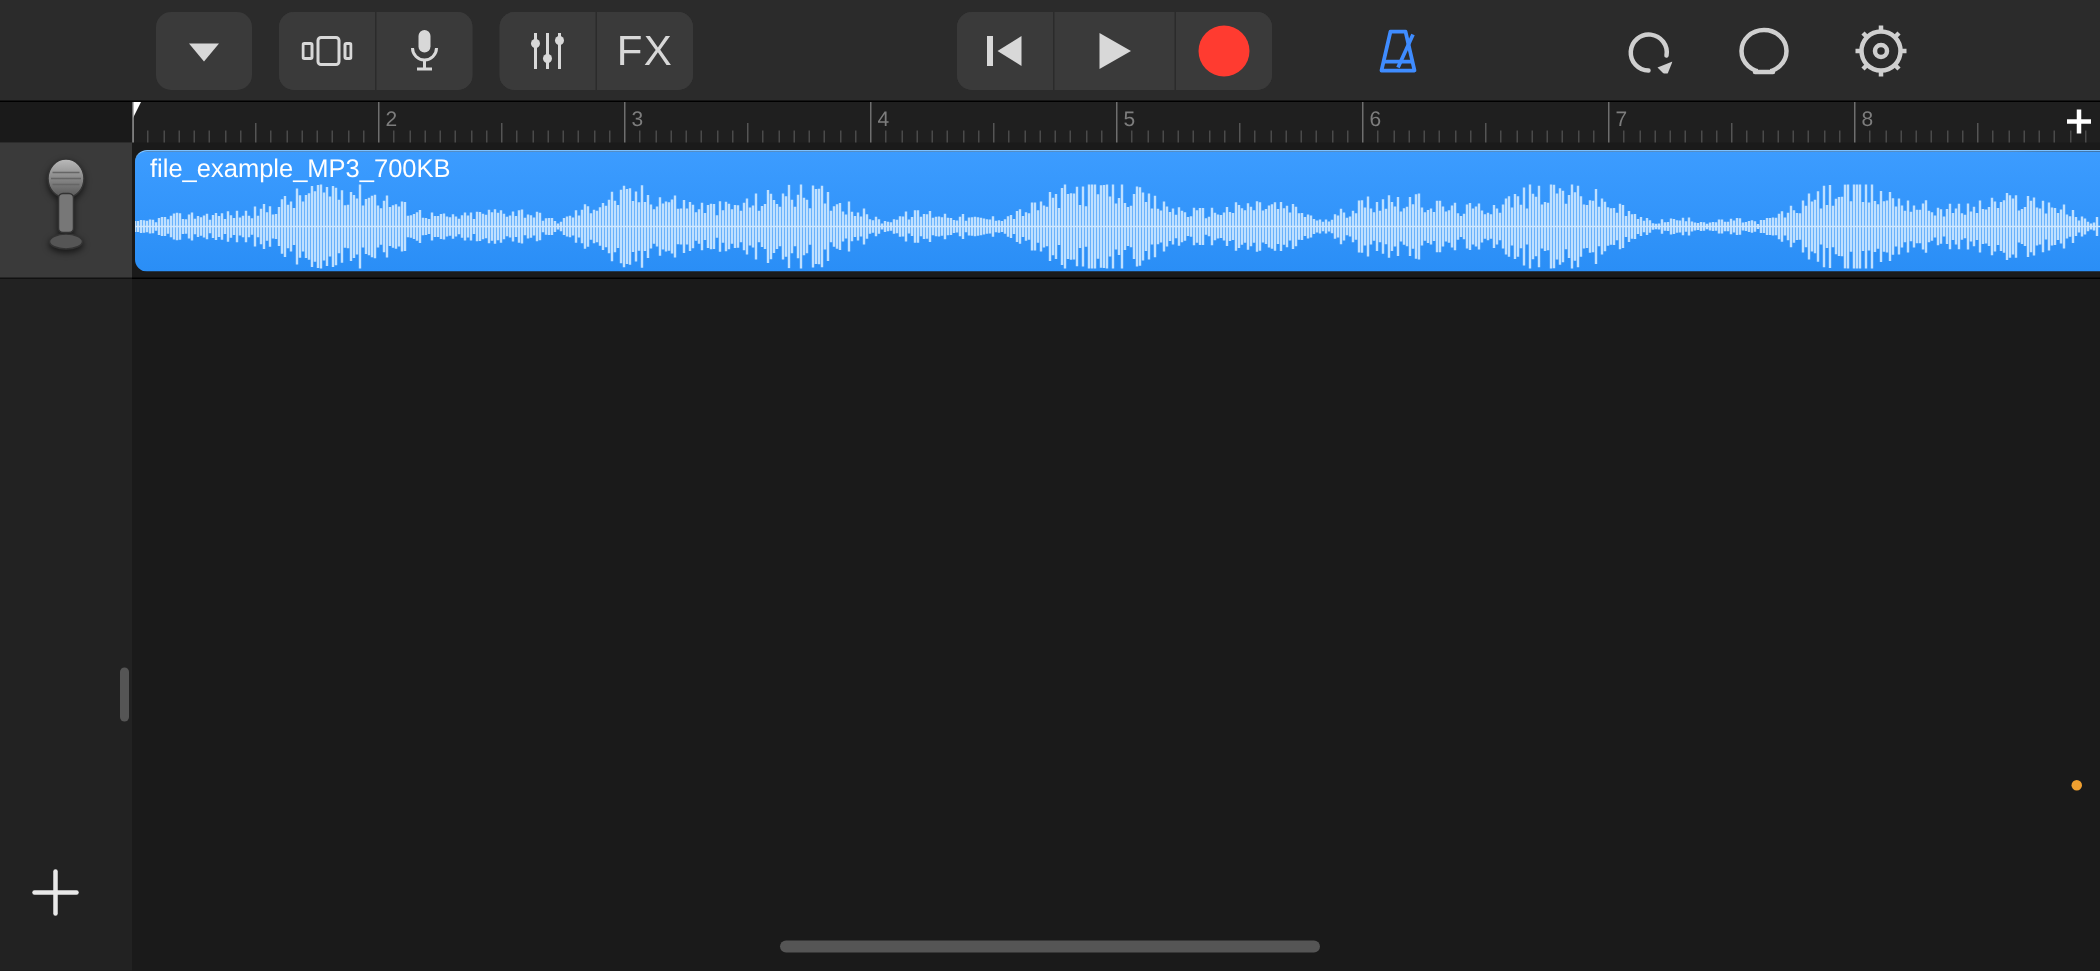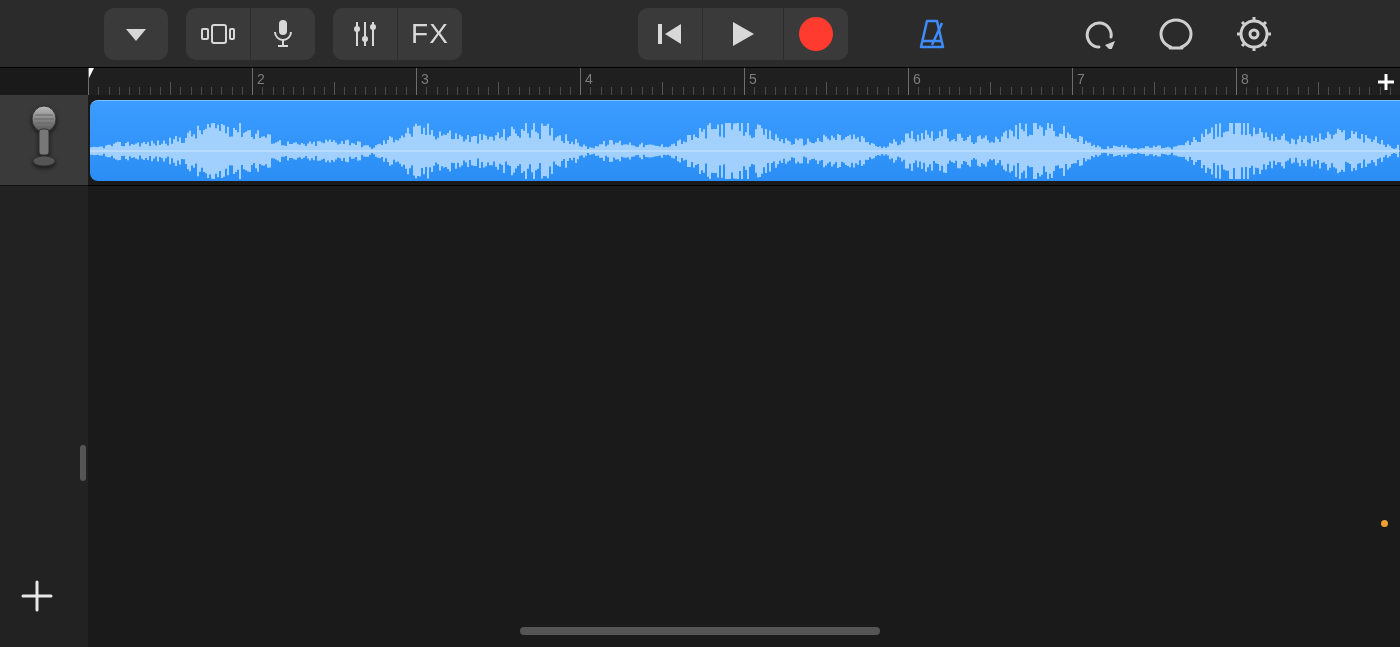--- a/index.html
+++ b/index.html
@@ -316,20 +316,21 @@
       <ellipse cx="19" cy="14" rx="12" ry="13" fill="url(#mg)" stroke="#333"></ellipse>
       <rect x="14" y="24" width="10" height="26" rx="3" fill="#777" stroke="#333"></rect>
       <ellipse cx="19" cy="56" rx="11" ry="5" fill="#555" stroke="#333"></ellipse>
       <line x1="10" y1="10" x2="28" y2="10" stroke="#666"></line>
         <line x1="9" y1="14" x2="29" y2="14" stroke="#666"></line>
         <line x1="10" y1="18" x2="28" y2="18" stroke="#666"></line>
     </svg>
   </div>
   <div class="track-lane">
     <div class="clip">
+      <div class="clip-label">file_example_MP3_700KB</div>
       <div class="wave">
         <svg viewBox="0 0 1310 56" preserveAspectRatio="none">
             <g id="wavepath" fill="#bcdcff">
               <path d="M0 24.36703163580247 L0 31.63296836419753 M2 24.312795424030814 L2 31.687204575969186 M4 23.677634572853957 L4 32.32236542714604 M6 23.891823276561034 L6 32.108176723438966 M8 24.212716943457075 L8 31.787283056542925 M10 23.389229201515377 L10 32.61077079848462 M12 23.48608856905831 L12 32.51391143094169 M14 25.236268568122327 L14 30.763731431877673 M16 22.385760639115833 L16 33.61423936088416 M18 21.686845334118942 L18 34.31315466588106 M20 21.640633665043012 L20 34.35936633495699 M22 23.191039666491527 L22 32.80896033350847 M24 20.817763926722208 L24 35.18223607327779 M26 19.410532748978905 L26 36.58946725102109 M28 18.833892647083395 L28 37.166107352916605 M30 19.102467466882466 L30 36.897532533117534 M32 23.02222881997319 L32 32.977771180026814 M34 23.192944115666744 L34 32.80705588433326 M36 19.926311281608143 L36 36.07368871839186 M38 18.709847957335086 L38 37.290152042664914 M40 22.7992830685509 L40 33.2007169314491 M42 21.00128378155987 L42 34.99871621844013 M44 21.78782735982096 L44 34.21217264017904 M46 20.61402754135716 L46 35.38597245864284 M48 19.491161056053294 L48 36.50883894394671 M50 23.502684155408495 L50 32.497315844591505 M52 20.29656000505806 L52 35.70343999494194 M54 18.957184952550868 L54 37.04281504744913 M56 21.01940605431234 L56 34.98059394568766 M58 19.088707215799808 L58 36.91129278420019 M60 22.961615419649704 L60 33.0383845803503 M62 17.853570992445697 L62 38.1464290075543 M64 20.536505206355308 L64 35.46349479364469 M66 22.386334205593325 L66 33.61366579440667 M68 17.468291563785257 L68 38.53170843621474 M70 22.003348485128427 L70 33.99665151487157 M72 20.794556127143736 L72 35.205443872856264 M74 17.528489010180984 L74 38.471510989819016 M76 20.82954286756089 L76 35.17045713243911 M78 22.560414149504915 L78 33.439585850495085 M80 14.637707184232761 L80 41.36229281576724 M82 20.78455308488538 L82 35.21544691511462 M84 16.2174879961374 L84 39.7825120038626 M86 13.010465347056595 L86 42.989534652943405 M88 18.48542381442394 L88 37.51457618557606 M90 14.424637631958994 L90 41.575362368041006 M92 19.993055328526232 L92 36.00694467147377 M94 19.677582791082326 L94 36.32241720891767 M96 14.99279470032954 L96 41.00720529967046 M98 9.750864915088556 L98 46.249135084911444 M100 7.637159155641271 L100 48.36284084435873 M102 13.56178221831773 L102 42.43821778168227 M104 11.268083216252965 L104 44.73191678374704 M106 15.597847368378668 L106 40.402152631621334 M108 2.6940236493016023 L108 53.3059763506984 M110 7.142016609135251 L110 48.857983390864746 M112 11.283552918118321 L112 44.71644708188168 M114 6.993933917557666 L114 49.00606608244233 M116 5.844540782952237 L116 50.15545921704776 M118 0.9988946686629525 L118 55.001105331337044 M120 4.542823680448173 L120 51.45717631955183 M122 0.26056495312402106 L122 55.73943504687598 M124 -4.592359355894708 L124 60.59235935589471 M126 5.307362027909267 L126 50.692637972090736 M128 1.6311450229765896 L128 54.36885497702341 M130 7.920930039107457 L130 48.07906996089254 M132 1.081541876304719 L132 54.91845812369528 M134 2.149410223520224 L134 53.85058977647978 M136 10.133386958593466 L136 45.86661304140654 M138 3.830904641523709 L138 52.16909535847629 M140 13.78846921682765 L140 42.21153078317235 M142 13.436544207264369 L142 42.56345579273563 M144 4.943293558404484 L144 51.056706441595516 M146 6.984729623357413 L146 49.01527037664259 M148 9.284443393203603 L148 46.7155566067964 M150 -3.646420400206697 L150 59.646420400206694 M152 14.062676652970655 L152 41.93732334702935 M154 9.716262877811271 L154 46.283737122188725 M156 8.78897363022471 L156 47.21102636977529 M158 7.501347866622918 L158 48.49865213337708 M160 6.900621306585698 L160 49.0993786934143 M162 13.96151259686656 L162 42.03848740313344 M164 15.904508802903479 L164 40.09549119709652 M166 10.807295600542496 L166 45.192704399457504 M168 7.37367994771062 L168 48.62632005228938 M170 14.923115331355499 L170 41.0768846686445 M172 13.751889676597562 L172 42.248110323402436 M174 13.18879841894663 L174 42.81120158105337 M176 14.718488123940526 L176 41.281511876059476 M178 11.250010635797366 L178 44.749989364202634 M180 11.606031963189672 L180 44.39396803681033 M182 20.863842862945496 L182 35.136157137054504 M184 20.445650278624747 L184 35.55434972137525 M186 19.595013626206168 L186 36.40498637379383 M188 18.56798934583435 L188 37.43201065416565 M190 16.991900485416675 L190 39.00809951458332 M192 22.144301357862588 L192 33.85569864213741 M194 22.336167302541057 L194 33.66383269745894 M196 23.072491561305682 L196 32.92750843869432 M198 18.619610538807926 L198 37.380389461192074 M200 21.064037588655776 L200 34.93596241134422 M202 20.956174583239452 L202 35.04382541676055 M204 19.703124881634533 L204 36.29687511836546 M206 19.320125555696254 L206 36.67987444430375 M208 21.269590782072374 L208 34.73040921792763 M210 21.813728934856712 L210 34.18627106514329 M212 19.894619383044514 L212 36.105380616955486 M214 21.266291909836355 L214 34.733708090163645 M216 22.876559904063953 L216 33.12344009593605 M218 20.452186917769584 L218 35.54781308223042 M220 18.601872603833442 L220 37.39812739616656 M222 20.634013285052454 L222 35.365986714947546 M224 18.737844882847618 L224 37.26215511715238 M226 22.957104560185382 L226 33.04289543981462 M228 18.22546575493289 L228 37.77453424506711 M230 18.369118023153117 L230 37.63088197684688 M232 19.562697260198988 L232 36.43730273980101 M234 20.15451849180802 L234 35.84548150819198 M236 16.86590404753185 L236 39.13409595246815 M238 18.518164169110072 L238 37.48183583088993 M240 16.492141633991682 L240 39.50785836600832 M242 18.882276249654524 L242 37.117723750345476 M244 17.20417688431006 L244 38.79582311568994 M246 19.542379316384622 L246 36.457620683615374 M248 21.497899263174666 L248 34.502100736825334 M250 20.708160423661838 L250 35.29183957633816 M252 17.975448496411577 L252 38.02455150358843 M254 20.99652924983667 L254 35.00347075016333 M256 17.208024265764188 L256 38.79197573423581 M258 16.746282076514106 L258 39.253717923485894 M260 22.228516188371113 L260 33.77148381162889 M262 19.984354114700736 L262 36.015645885299264 M264 20.462348543132617 L264 35.53765145686738 M266 21.9426935523602 L266 34.0573064476398 M268 18.145990766836498 L268 37.8540092331635 M270 18.770857691111352 L270 37.22914230888865 M272 24.248278063168428 L272 31.751721936831572 M274 22.491127338268925 L274 33.508872661731075 M276 22.364799144246025 L276 33.63520085575398 M278 22.30521920385244 L278 33.694780796147555 M280 24.255493060695144 L280 31.744506939304856 M282 26.027885630016833 L282 29.972114369983167 M284 24.865261670482322 L284 31.134738329517678 M286 22.306352072250387 L286 33.69364792774961 M288 21.370702786250014 L288 34.629297213749986 M290 20.848657160343894 L290 35.1513428396561 M292 22.007482771963446 L292 33.992517228036554 M294 17.218970641658178 L294 38.781029358341826 M296 20.697187295236656 L296 35.30281270476334 M298 16.888322823335365 L298 39.111677176664635 M300 13.14277877677321 L300 42.85722122322679 M302 14.532114959831707 L302 41.46788504016829 M304 19.18798398756923 L304 36.812016012430774 M306 16.7930000338012 L306 39.2069999661988 M308 17.50951922000599 L308 38.49048077999401 M310 15.230573254612679 L310 40.76942674538732 M312 12.398008049370123 L312 43.60199195062988 M314 14.145770861144698 L314 41.8542291388553 M316 10.167156264806138 L316 45.83284373519386 M318 4.824383142876041 L318 51.175616857123956 M320 10.823285125044514 L320 45.176714874955486 M322 13.631660616835012 L322 42.36833938316499 M324 3.4843477240249143 L324 52.515652275975086 M326 0.757211495725727 L326 55.24278850427427 M328 3.0188208807222665 L328 52.98117911927773 M330 2.498659285732902 L330 53.5013407142671 M332 11.017735253239419 L332 44.98226474676058 M334 4.650291023157642 L334 51.34970897684236 M336 11.888964707183195 L336 44.11103529281681 M338 0.5402368213190236 L338 55.45976317868097 M340 11.698234811094295 L340 44.301765188905705 M342 7.057541170581477 L342 48.94245882941853 M344 13.355717492713723 L344 42.64428250728628 M346 16.537771697352266 L346 39.46222830264773 M348 14.69456075721592 L348 41.30543924278408 M350 8.449998077250548 L350 47.55000192274945 M352 12.668526012605286 L352 43.331473987394716 M354 11.41262006149158 L354 44.58737993850842 M356 11.881563149091384 L356 44.118436850908616 M358 10.03981730680534 L358 45.96018269319466 M360 7.398790307713522 L360 48.601209692286474 M362 16.23061889500741 L362 39.76938110499259 M364 16.06435767581423 L364 39.93564232418577 M366 10.275971151143938 L366 45.724028848856065 M368 15.94849857691869 L368 40.05150142308131 M370 11.643314422907387 L370 44.35668557709261 M372 13.428830607135573 L372 42.57116939286443 M374 18.556515900757105 L374 37.443484099242895 M376 16.41921055980482 L376 39.580789440195176 M378 12.120077312421769 L378 43.87992268757823 M380 18.938309895554433 L380 37.06169010444557 M382 13.737407652751521 L382 42.26259234724848 M384 12.890678556268497 L384 43.1093214437315 M386 13.04620243416432 L386 42.95379756583568 M388 20.496627024295464 L388 35.503372975704536 M390 11.100386114481175 L390 44.899613885518825 M392 17.10865152029941 L392 38.89134847970059 M394 11.553106999985278 L394 44.446893000014725 M396 12.76365716609032 L396 43.23634283390968 M398 16.483724648121377 L398 39.51627535187862 M400 13.677197722763836 L400 42.322802277236164 M402 13.835305943505842 L402 42.164694056494156 M404 17.450265450390233 L404 38.54973454960977 M406 12.15418879150942 L406 43.84581120849058 M408 9.367960825277045 L408 46.632039174722955 M410 15.309136558163205 L410 40.6908634418368 M412 13.972354814075047 L412 42.02764518592495 M414 5.954191611495567 L414 50.04580838850443 M416 17.526787346354997 L416 38.47321265364501 M418 14.31332081467557 L418 41.68667918532443 M420 12.962930813460137 L420 43.03706918653987 M422 3.7455367384408866 L422 52.25446326155911 M424 6.247934596558029 L424 49.752065403441975 M426 10.38678991693697 L426 45.61321008306303 M428 12.938077320480957 L428 43.06192267951904 M430 14.760510479286463 L430 41.23948952071353 M432 5.980364818554143 L432 50.01963518144586 M434 7.794264500268103 L434 48.2057354997319 M436 0.11458720054398697 L436 55.88541279945601 M438 10.153584032626974 L438 45.84641596737303 M440 14.761963451738476 L440 41.238036548261526 M442 6.793940041896477 L442 49.20605995810352 M444 -2.052654522404808 L444 58.05265452240481 M446 8.804711539018339 L446 47.19528846098166 M448 10.209187501544807 L448 45.790812498455196 M450 15.909076451003129 L450 40.09092354899687 M452 0.5914552861443134 L452 55.40854471385569 M454 2.923649938929657 L454 53.07635006107034 M456 2.8512841606901986 L456 53.1487158393098 M458 0.8736185061660038 L458 55.126381493833996 M460 12.600758320236894 L460 43.39924167976311 M462 4.959655970152337 L462 51.04034402984766 M464 17.459017515756543 L464 38.54098248424346 M466 14.472130067336339 L466 41.52786993266366 M468 13.198060833744034 L468 42.80193916625596 M470 12.262702194008334 L470 43.737297805991666 M472 18.060390509614827 L472 37.93960949038517 M474 19.956240631864 L474 36.043759368136 M476 11.299838228170422 L476 44.70016177182958 M478 18.10626182791978 L478 37.89373817208022 M480 20.917856171756632 L480 35.08214382824337 M482 18.72173919048162 L482 37.27826080951838 M484 21.315355952070043 L484 34.68464404792996 M486 16.03000706148087 L486 39.96999293851913 M488 19.811807375176116 L488 36.188192624823884 M490 23.198028428563347 L490 32.80197157143665 M492 23.869379732978103 L492 32.1306202670219 M494 21.5212793369141 L494 34.478720663085895 M496 23.19443659012383 L496 32.80556340987617 M498 26.029529875349755 L498 29.970470124650245 M500 24.291149626196734 L500 31.708850373803266 M502 24.788412722984024 L502 31.211587277015976 M504 25.132552777896027 L504 30.867447222103973 M506 23.10456967766023 L506 32.89543032233977 M508 23.5509059507799 L508 32.4490940492201 M510 21.226832910835828 L510 34.773167089164176 M512 21.341338617939925 L512 34.658661382060075 M514 17.987654485324036 L514 38.012345514675964 M516 23.35860129597408 L516 32.64139870402592 M518 21.67837469007831 L518 34.321625309921686 M520 17.122863335979027 L520 38.87713666402097 M522 17.2001793076618 L522 38.7998206923382 M524 21.55256624774702 L524 34.44743375225298 M526 19.603297751648377 L526 36.39670224835162 M528 19.84699326080352 L528 36.153006739196485 M530 17.71722889370895 L530 38.28277110629105 M532 22.236804643123122 L532 33.76319535687688 M534 21.551990839553667 L534 34.44800916044633 M536 21.299822550139297 L536 34.7001774498607 M538 21.841643818656237 L538 34.15835618134376 M540 19.47442561795954 L540 36.52557438204046 M542 22.139464175091405 L542 33.860535824908595 M544 22.41313661171559 L544 33.586863388284414 M546 23.62530330121524 L546 32.37469669878476 M548 23.946172986017785 L548 32.053827013982215 M550 21.431533806833237 L550 34.56846619316676 M552 19.718088188978975 L552 36.281911811021025 M554 24.240148932446488 L554 31.759851067553512 M556 22.04005508860767 L556 33.95994491139233 M558 21.81456904590933 L558 34.18543095409067 M560 21.4954586146556 L560 34.5045413853444 M562 21.81032826767956 L562 34.18967173232044 M564 22.175142650429354 L564 33.82485734957065 M566 22.680811078318786 L566 33.31918892168121 M568 23.10997960693475 L568 32.89002039306525 M570 23.405903707522558 L570 32.59409629247744 M572 21.186698167613716 L572 34.81330183238629 M574 24.185305851651105 L574 31.814694148348895 M576 23.849106879442935 L576 32.150893120557065 M578 24.35381514723268 L578 31.64618485276732 M580 23.170868014665498 L580 32.829131985334506 M582 21.17169427219251 L582 34.82830572780749 M584 20.3813083991296 L584 35.6186916008704 M586 22.937863634707632 L586 33.06213636529237 M588 17.674936093852104 L588 38.325063906147896 M590 16.522774969979544 L590 39.477225030020456 M592 20.96769005570004 L592 35.03230994429996 M594 18.47199142868608 L594 37.52800857131392 M596 19.15283045605053 L596 36.84716954394947 M598 12.025060144955646 L598 43.974939855044354 M600 12.019622666918687 L600 43.980377333081314 M602 17.09229330187796 L602 38.90770669812204 M604 11.391489784536859 L604 44.60851021546314 M606 14.076222199098547 L606 41.923777800901455 M608 14.913227203332244 L608 41.08677279666776 M610 4.924447077773294 L610 51.075552922226706 M612 8.752404889934112 L612 47.24759511006589 M614 6.286502461649036 L614 49.713497538350964 M616 15.617629734625682 L616 40.38237026537432 M618 2.364468219760539 L618 53.63553178023946 M620 -0.7950376540571149 L620 56.79503765405711 M622 6.325461834689321 L622 49.67453816531068 M624 5.881372326104135 L624 50.118627673895865 M626 6.030606604822989 L626 49.96939339517701 M628 1.495484272129282 L628 54.50451572787072 M630 13.608424877304387 L630 42.39157512269561 M632 1.3464412211531922 L632 54.65355877884681 M634 14.433747362217227 L634 41.566252637782775 M636 -3.495890412151507 L636 59.49589041215151 M638 -4.624662392591802 L638 60.6246623925918 M640 -3.48980708860028 L640 59.48980708860028 M642 6.509981324107816 L642 49.49001867589219 M644 0.48215776802259924 L644 55.5178422319774 M646 0.36030333271479975 L646 55.6396966672852 M648 -5.598598289440048 L648 61.59859828944005 M650 7.919677272557461 L650 48.080322727442535 M652 -2.9345380353604362 L652 58.93453803536043 M654 12.712045442970227 L654 43.28795455702977 M656 8.982436285230921 L656 47.01756371476908 M658 -1.4516880875979616 L658 57.45168808759796 M660 12.275170653630598 L660 43.724829346369404 M662 14.935382785417895 L662 41.06461721458211 M664 14.172542400097148 L664 41.82745759990285 M666 6.286795864942018 L666 49.71320413505798 M668 1.3907814454292051 L668 54.609218554570795 M670 1.9057293599030736 L670 54.09427064009692 M672 5.361274132793763 L672 50.63872586720623 M674 11.718329932916067 L674 44.28167006708394 M676 5.9694740589071 L676 50.030525941092904 M678 15.989514712865436 L678 40.010485287134564 M680 7.544369554097095 L680 48.455630445902905 M682 16.120603521249677 L682 39.87939647875032 M684 17.39021614742559 L684 38.60978385257441 M686 11.289921748257864 L686 44.71007825174213 M688 14.702858583089435 L688 41.29714141691056 M690 18.36818981498537 L690 37.63181018501463 M692 15.984327833658588 L692 40.01567216634141 M694 20.19764662759838 L694 35.80235337240162 M696 15.172385671128135 L696 40.82761432887187 M698 17.451887926674758 L698 38.54811207332524 M700 18.41764962207921 L700 37.58235037792079 M702 21.70162838366865 L702 34.29837161633135 M704 21.09192925956232 L704 34.90807074043768 M706 15.506914191001014 L706 40.493085808998984 M708 17.15810511263397 L708 38.84189488736603 M710 15.614997480372782 L710 40.38500251962722 M712 15.701191820054198 L712 40.2988081799458 M714 22.57765220623838 L714 33.42234779376162 M716 21.569373425029664 L716 34.43062657497033 M718 15.563176246105147 L718 40.436823753894856 M720 18.869961434909765 L720 37.13003856509023 M722 20.02179976238282 L722 35.97820023761718 M724 20.35896194498567 L724 35.64103805501433 M726 18.69272798144253 L726 37.30727201855747 M728 15.057107688804113 L728 40.94289231119589 M730 18.26275082554752 L730 37.73724917445248 M732 19.021949618842406 L732 36.978050381157594 M734 11.773867305571333 L734 44.22613269442867 M736 13.61546343305755 L736 42.38453656694245 M738 15.752221664491355 L738 40.24777833550864 M740 17.22888234474678 L740 38.77111765525322 M742 12.519153741465889 L742 43.480846258534115 M744 14.799553525276966 L744 41.20044647472304 M746 17.096218660050134 L746 38.903781339949866 M748 11.108826128618421 L748 44.89117387138158 M750 11.90522125101317 L750 44.094778748986826 M752 17.3131503988757 L752 38.6868496011243 M754 16.343239230823443 L754 39.65676076917656 M756 13.986977198887843 L756 42.01302280111216 M758 13.110131642208431 L758 42.88986835779157 M760 11.827622435868935 L760 44.17237756413107 M762 16.25120991678708 L762 39.748790083212924 M764 11.612715615001814 L764 44.38728438499818 M766 15.853300225093559 L766 40.14669977490644 M768 14.242931668459942 L768 41.757068331540054 M770 18.65338388711798 L770 37.34661611288202 M772 13.064113058023306 L772 42.93588694197669 M774 14.79113565723034 L774 41.20886434276966 M776 19.129745630188303 L776 36.8702543698117 M778 19.010629708294452 L778 36.98937029170555 M780 21.626003583782953 L780 34.37399641621705 M782 19.921272729092166 L782 36.078727270907834 M784 20.647902165130347 L784 35.35209783486965 M786 23.014493446860158 L786 32.98550655313984 M788 24.04592473129206 L788 31.95407526870794 M790 23.326732222813487 L790 32.67326777718651 M792 24.878174742463692 L792 31.121825257536308 M794 23.403059069331633 L794 32.59694093066837 M796 24.692005463286023 L796 31.307994536713977 M798 23.50201687045776 L798 32.49798312954224 M800 19.81293495678097 L800 36.18706504321903 M802 20.671228764546566 L802 35.32877123545343 M804 16.18897608017422 L804 39.81102391982578 M806 18.659762391218738 L806 37.340237608781266 M808 22.17883768216516 L808 33.82116231783484 M810 21.385933598245366 L810 34.614066401754634 M812 17.566118535229215 L812 38.433881464770785 M814 19.183315126593726 L814 36.816684873406274 M816 10.587748297646005 L816 45.412251702354 M818 10.454734588003276 L818 45.54526541199672 M820 15.268528323602592 L820 40.731471676397405 M822 8.000693039636388 L822 47.99930696036361 M824 16.042393697408478 L824 39.95760630259152 M826 18.54917185356934 L826 37.45082814643066 M828 11.642415141665605 L828 44.35758485833439 M830 17.457347382527942 L830 38.54265261747206 M832 9.91581773790449 L832 46.08418226209551 M834 16.138367569512184 L834 39.861632430487816 M836 7.145498040057486 L836 48.85450195994251 M838 11.67817944651576 L838 44.321820553484244 M840 14.719851821624271 L840 41.280148178375725 M842 8.358461720000559 L842 47.64153827999944 M844 18.05911919145135 L844 37.94088080854865 M846 15.759585208604268 L846 40.240414791395736 M848 14.878428646569734 L848 41.12157135343027 M850 8.369988143910088 L850 47.63001185608991 M852 13.2305649812197 L852 42.7694350187803 M854 6.536050916608836 L854 49.463949083391164 M856 5.981510080802206 L856 50.01848991919779 M858 15.275070283148013 L858 40.72492971685199 M860 18.546814176454266 L860 37.45318582354574 M862 16.94057539591252 L862 39.05942460408748 M864 15.95345684572215 L864 40.04654315427785 M866 18.364968323687883 L866 37.63503167631212 M868 10.76519657250908 L868 45.23480342749092 M870 10.863503872555174 L870 45.13649612744483 M872 14.717338909592511 L872 41.28266109040749 M874 18.01696756273823 L874 37.98303243726177 M876 17.245405782357896 L876 38.75459421764211 M878 13.981498504834665 L878 42.01850149516534 M880 12.194341587784775 L880 43.80565841221522 M882 19.20082747149971 L882 36.79917252850029 M884 21.028363464293278 L884 34.97163653570672 M886 19.457167391027035 L886 36.542832608972965 M888 13.292246928879745 L888 42.70775307112025 M890 12.299233828941242 L890 43.70076617105876 M892 16.031898457319357 L892 39.96810154268064 M894 14.649688937628095 L894 41.3503110623719 M896 12.610367999975379 L896 43.38963200002462 M898 17.327278058685962 L898 38.67272194131404 M900 19.770367790972486 L900 36.229632209027514 M902 18.81045236322283 L902 37.18954763677717 M904 19.787161267033795 L904 36.212838732966205 M906 13.695443788994027 L906 42.30455621100597 M908 16.0735171509933 L908 39.9264828490067 M910 18.902682164122034 L910 37.097317835877966 M912 13.416541810169791 L912 42.58345818983021 M914 9.397450920906731 L914 46.602549079093265 M916 7.855858542332907 L916 48.14414145766709 M918 15.27762882933669 L918 40.72237117066331 M920 6.409320964122255 L920 49.59067903587774 M922 7.8845362663324785 L922 48.115463733667525 M924 13.455128223079106 L924 42.54487177692089 M926 1.9249859104234055 L926 54.0750140895766 M928 15.981476358957568 L928 40.018523641042435 M930 -0.3818410050361152 L930 56.381841005036115 M932 6.218423599102863 L932 49.78157640089714 M934 8.202363060382979 L934 47.79763693961702 M936 0.8287796695451881 L936 55.171220330454815 M938 13.355977966006861 L938 42.64402203399314 M940 11.678279193888695 L940 44.3217208061113 M942 12.100496636961495 L942 43.899503363038505 M944 -4.426508359059909 L944 60.42650835905991 M946 0.07353204808060099 L946 55.9264679519194 M948 5.920290501561716 L948 50.079709498438284 M950 2.5393962983223304 L950 53.46060370167767 M952 4.228691257528165 L952 51.77130874247183 M954 12.806874152744708 L954 43.19312584725529 M956 6.945195224932835 L956 49.05480477506717 M958 -3.277409005293098 L958 59.277409005293094 M960 5.179389058307006 L960 50.82061094169299 M962 0.9159769723119595 L962 55.08402302768804 M964 7.893249596355968 L964 48.10675040364403 M966 13.26782577566117 L966 42.732174224338834 M968 13.655170916606705 L968 42.34482908339329 M970 10.446674184794546 L970 45.553325815205454 M972 10.903105549387202 L972 45.096894450612794 M974 3.011418194980788 L974 52.98858180501921 M976 14.894919367092962 L976 41.10508063290704 M978 9.402896215232744 L978 46.597103784767256 M980 11.46267634848503 L980 44.53732365151497 M982 15.095682932786954 L982 40.90431706721304 M984 15.872478969464371 L984 40.12752103053563 M986 15.7406939274429 L986 40.2593060725571 M988 18.91373971941057 L988 37.08626028058943 M990 12.905599851622627 L990 43.094400148377375 M992 13.631281289154884 L992 42.368718710845116 M994 20.970201348294243 L994 35.02979865170576 M996 17.64233636986318 L996 38.35766363013682 M998 19.752971864036738 L998 36.24702813596326 M1000 19.595068219389177 L1000 36.40493178061082 M1002 23.008896959474768 L1002 32.99110304052523 M1004 21.666275113657456 L1004 34.333724886342544 M1006 24.167152328236885 L1006 31.832847671763115 M1008 22.380949783836588 L1008 33.619050216163416 M1010 23.75545986351707 L1010 32.24454013648293 M1012 25.788334266107608 L1012 30.211665733892392 M1014 26.166781887645687 L1014 29.833218112354313 M1016 25.923903502769054 L1016 30.076096497230946 M1018 23.22020654113109 L1018 32.77979345886891 M1020 25.170458715733258 L1020 30.829541284266742 M1022 25.025965967822465 L1022 30.974034032177535 M1024 22.60268698776146 L1024 33.39731301223854 M1026 23.074451015988675 L1026 32.92554898401133 M1028 23.7707207876269 L1028 32.2292792123731 M1030 24.045718315933208 L1030 31.954281684066792 M1032 22.152816601964513 L1032 33.84718339803548 M1034 24.443330464468463 L1034 31.556669535531537 M1036 22.053963747342962 L1036 33.94603625265704 M1038 24.604019036088413 L1038 31.395980963911587 M1040 25.333772387847105 L1040 30.666227612152895 M1042 25.68520259803296 L1042 30.31479740196704 M1044 25.014135539620575 L1044 30.985864460379425 M1046 25.095190908369453 L1046 30.904809091630547 M1048 26.207789177930014 L1048 29.792210822069986 M1050 25.407410658441716 L1050 30.592589341558284 M1052 24.98949051122216 L1052 31.01050948877784 M1054 25.233839931093403 L1054 30.766160068906597 M1056 23.26404829477191 L1056 32.73595170522809 M1058 23.295867676670504 L1058 32.704132323329496 M1060 24.767291134044576 L1060 31.232708865955424 M1062 24.755235631899314 L1062 31.244764368100686 M1064 22.792553573131414 L1064 33.207446426868586 M1066 24.07601872734906 L1066 31.92398127265094 M1068 22.390832927977 L1068 33.609167072023 M1070 22.494057946586953 L1070 33.505942053413044 M1072 25.277209641775297 L1072 30.722790358224703 M1074 24.9704874867803 L1074 31.0295125132197 M1076 24.40879327615889 L1076 31.59120672384111 M1078 23.854917569596306 L1078 32.1450824304037 M1080 24.485993490018593 L1080 31.514006509981407 M1082 26.362984852561212 L1082 29.637015147438788 M1084 23.740862160293595 L1084 32.259137839706405 M1086 23.62319227912263 L1086 32.376807720877366 M1088 22.412805081246717 L1088 33.58719491875328 M1090 22.258849032374034 L1090 33.74115096762596 M1092 21.96974417244556 L1092 34.03025582755444 M1094 22.198119933972684 L1094 33.801880066027316 M1096 19.434894925235845 L1096 36.565105074764155 M1098 17.77857836747382 L1098 38.22142163252618 M1100 21.98760481281747 L1100 34.012395187182534 M1102 18.91486722961023 L1102 37.08513277038977 M1104 14.11718154747142 L1104 41.88281845252858 M1106 17.109001490392913 L1106 38.89099850960709 M1108 18.951356199898704 L1108 37.048643800101296 M1110 19.089346914165834 L1110 36.91065308583417 M1112 10.736410691620655 L1112 45.263589308379345 M1114 14.121917910649508 L1114 41.87808208935049 M1116 5.970907415399058 L1116 50.029092584600946 M1118 11.31106294703278 L1118 44.68893705296722 M1120 10.109822916505639 L1120 45.890177083494365 M1122 4.563273943745283 L1122 51.43672605625471 M1124 15.986392548032782 L1124 40.01360745196722 M1126 0.8913692225178984 L1126 55.108630777482105 M1128 13.745482705774888 L1128 42.25451729422511 M1130 0.335366212534975 L1130 55.66463378746502 M1132 14.206377019047006 L1132 41.793622980952996 M1134 9.431869172896121 L1134 46.56813082710388 M1136 8.402699455887088 L1136 47.59730054411291 M1138 8.187562678578551 L1138 47.81243732142145 M1140 -0.14713868804026475 L1140 56.147138688040265 M1142 -3.2759348177422396 L1142 59.27593481774224 M1144 11.124426413784803 L1144 44.8755735862152 M1146 -3.39100039904244 L1146 59.39100039904244 M1148 -4.6159028355485745 L1148 60.615902835548575 M1150 -4.576195853604268 L1150 60.57619585360427 M1152 11.701361555234012 L1152 44.298638444765984 M1154 -3.422443620808121 L1154 59.422443620808124 M1156 12.051136981062953 L1156 43.94886301893705 M1158 -2.4128524737379173 L1158 58.412852473737914 M1160 10.966573033877705 L1160 45.03342696612229 M1162 13.128691740229758 L1162 42.871308259770245 M1164 4.416270603649398 L1164 51.583729396350606 M1166 11.219219511729577 L1166 44.78078048827042 M1168 10.697057002692027 L1168 45.30294299730797 M1170 4.996996920335164 L1170 51.003003079664836 M1172 9.1982734028809 L1172 46.8017265971191 M1174 14.68367395661709 L1174 41.31632604338291 M1176 9.382297132526162 L1176 46.61770286747384 M1178 14.01311947133684 L1178 41.986880528663164 M1180 17.496611424729696 L1180 38.50338857527031 M1182 10.737430439694801 L1182 45.262569560305195 M1184 18.19462269497202 L1184 37.80537730502798 M1186 14.056255653554027 L1186 41.943744346445975 M1188 16.775403470689778 L1188 39.22459652931022 M1190 16.83542737768171 L1190 39.16457262231829 M1192 12.664239421159776 L1192 43.33576057884022 M1194 10.533182653592977 L1194 45.466817346407026 M1196 17.49273708469994 L1196 38.50726291530006 M1198 18.56530071874171 L1198 37.43469928125829 M1200 20.736503906960216 L1200 35.263496093039784 M1202 15.425946119832608 L1202 40.57405388016739 M1204 16.462737453865447 L1204 39.537262546134556 M1206 21.291766383981898 L1206 34.708233616018106 M1208 16.33008868077277 L1208 39.669911319227225 M1210 12.790370165523335 L1210 43.209629834476665 M1212 18.927474284033863 L1212 37.07252571596614 M1214 15.947999768818466 L1214 40.05200023118154 M1216 12.803603622567161 L1216 43.19639637743284 M1218 19.15772152235659 L1218 36.84227847764341 M1220 20.131980090349725 L1220 35.86801990965028 M1222 12.6133377112591 L1222 43.3866622887409 M1224 18.013640151055604 L1224 37.986359848944396 M1226 14.796934099179968 L1226 41.203065900820036 M1228 18.92101112511444 L1228 37.07898887488556 M1230 10.597253481374029 L1230 45.402746518625975 M1232 16.33289593436251 L1232 39.66710406563749 M1234 16.655094345498444 L1234 39.34490565450156 M1236 15.031569582331226 L1236 40.96843041766877 M1238 8.767432674324532 L1238 47.23256732567547 M1240 11.28695063424637 L1240 44.71304936575363 M1242 15.652264267347391 L1242 40.34773573265261 M1244 11.699760781505145 L1244 44.30023921849485 M1246 10.494285917038063 L1246 45.50571408296194 M1248 5.740626382362933 L1248 50.25937361763707 M1250 7.1115081484693725 L1250 48.88849185153063 M1252 9.293726454355795 L1252 46.70627354564421 M1254 7.232462498388255 L1254 48.76753750161174 M1256 17.370095282319525 L1256 38.629904717680475 M1258 16.293819810393344 L1258 39.706180189606656 M1260 15.082877006814222 L1260 40.91712299318578 M1262 7.626100359638357 L1262 48.37389964036164 M1264 10.908245939343622 L1264 45.09175406065638 M1266 8.639284587730106 L1266 47.3607154122699 M1268 15.286271534200976 L1268 40.71372846579902 M1270 15.984858035801912 L1270 40.01514196419809 M1272 10.914704167103366 L1272 45.085295832896634 M1274 19.41157051144767 L1274 36.58842948855233 M1276 12.00105351437266 L1276 43.99894648562734 M1278 15.317778007257917 L1278 40.682221992742086 M1280 15.73775387139782 L1280 40.26224612860218 M1282 19.019726474881338 L1282 36.98027352511866 M1284 16.736655196665495 L1284 39.263344803334505 M1286 13.260894493634455 L1286 42.73910550636555 M1288 19.925047831500613 L1288 36.07495216849939 M1290 21.174289480906392 L1290 34.825710519093604 M1292 16.9290501151637 L1292 39.070949884836295 M1294 21.73358974550472 L1294 34.26641025449528 M1296 24.073976561980594 L1296 31.926023438019406 M1298 21.272329343523445 L1298 34.727670656476555 M1300 22.63626328450428 L1300 33.36373671549572 M1302 24.876192514690796 L1302 31.123807485309204 M1304 25.952795662371763 L1304 30.047204337628237 M1306 25.360432451168943 L1306 30.639567548831057 M1308 21.66065781935011 L1308 34.33934218064989 " stroke="#bfe0ff" stroke-width="1.6"></path>
             </g>
             <line x1="0" y1="28" x2="1310" y2="28" stroke="#cfe7ff" stroke-width="1"></line>
           </svg>
       </div>
     </div>
   </div>

